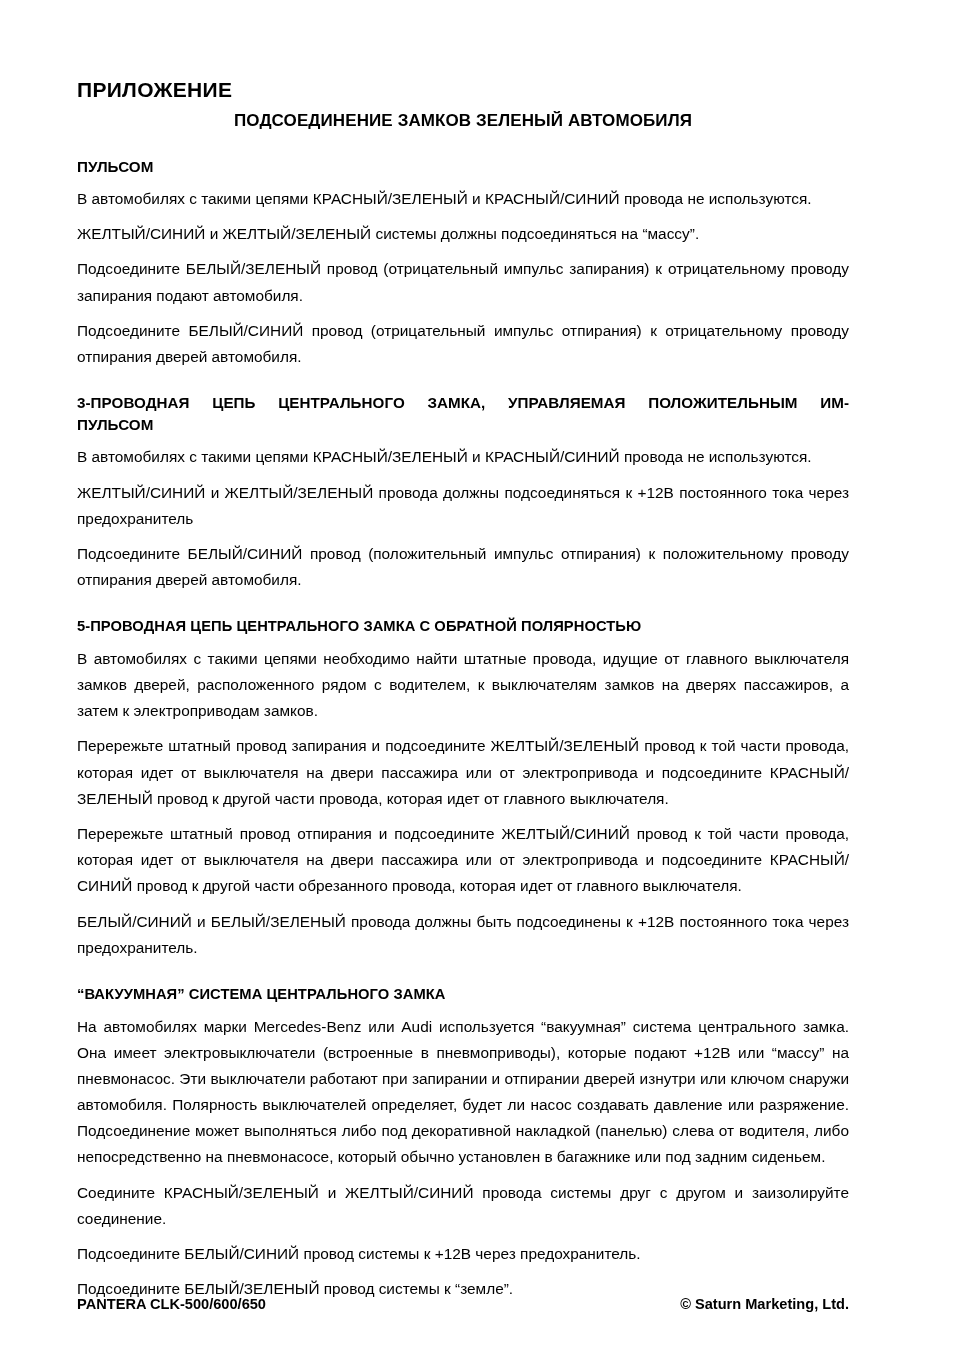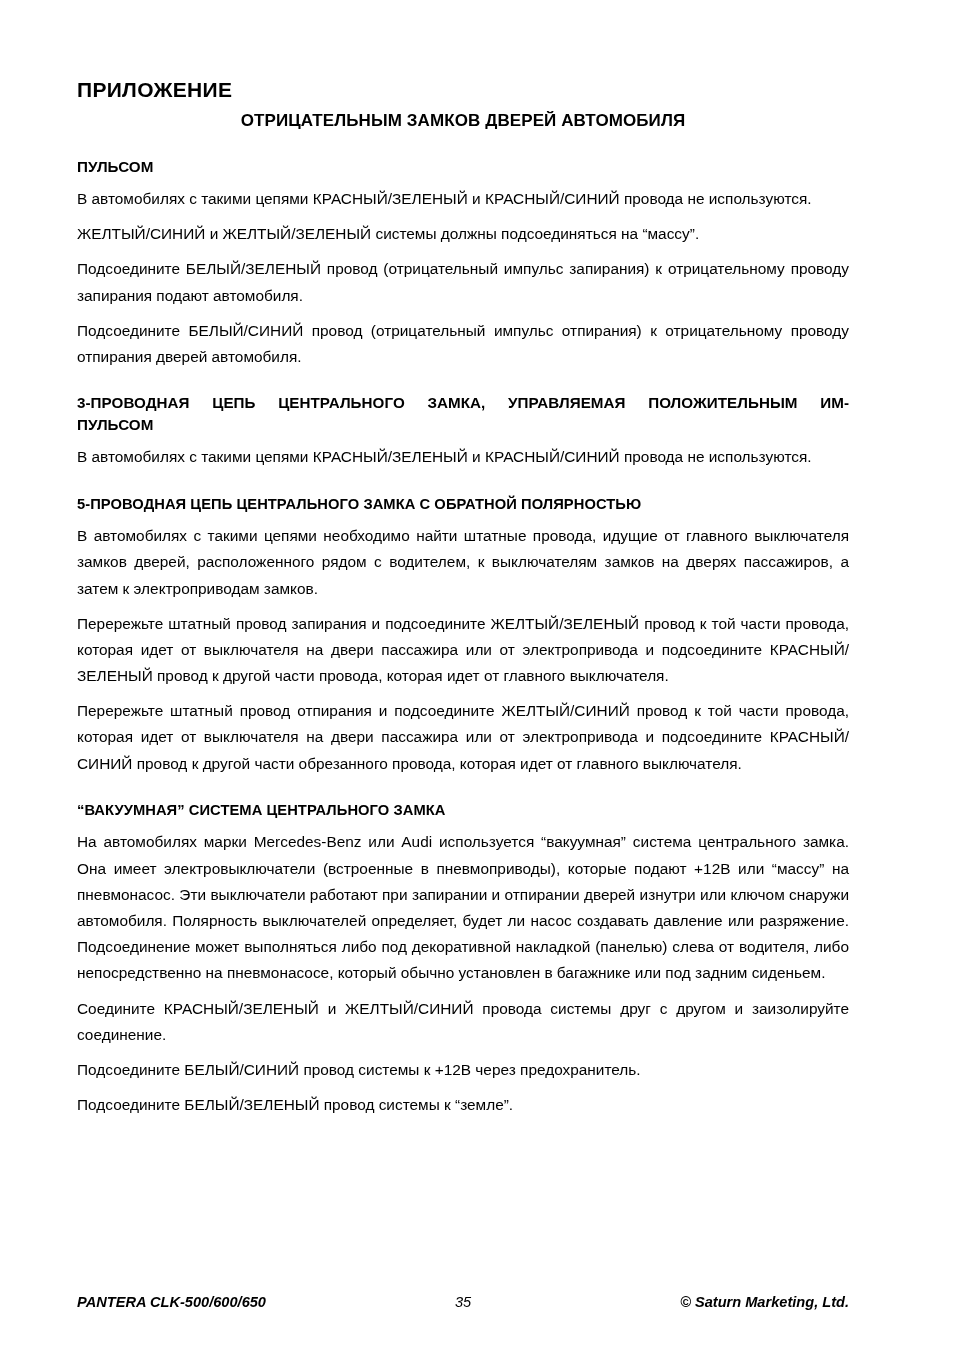--- a/index.html
+++ b/index.html
@@ -82,69 +82,71 @@
   .block:last-of-type { margin-bottom: 0; }
 
   
   .footer {
     position: absolute;
     left: 77px;
     right: 77px;
     bottom: 36px;
     height: 20px;
     display: flex;
+    align-items: center;
     font-size: 14.6px;
     font-weight: bold;
-    font-style: italic;
   }
   .footer-left   { flex: 0 0 auto; }
   .footer-center { position: absolute; left: 0; right: 0; text-align: center; font-weight: normal; }
   .footer-right  { margin-left: auto; }
 </style>
 </head>
 <body>
 
 <div class="page">
 
   <h1 class="doc-title">ПРИЛОЖЕНИЕ</h1>
-  <h2 class="doc-subtitle">ОТРИЦАТЕЛЬНЫМ ЗАМКОВ ДВЕРЕЙ АВТОМОБИЛЯ</h2>
+  <h2 class="doc-subtitle">ПОДСОЕДИНЕНИЕ ЗАМКОВ ЗЕЛЕНЫЙ АВТОМОБИЛЯ</h2>
 
   <section class="block">
     <h3 class="section-heading">
       <span class="jline last">ПУЛЬСОМ</span>
     </h3>
     <p class="para">В автомобилях с такими цепями КРАСНЫЙ/ЗЕЛЕНЫЙ и КРАСНЫЙ/СИНИЙ провода не используются.</p>
     <p class="para">ЖЕЛТЫЙ/СИНИЙ и ЖЕЛТЫЙ/ЗЕЛЕНЫЙ системы должны подсоединяться на “массу”.</p>
     <p class="para">Подсоедините БЕЛЫЙ/ЗЕЛЕНЫЙ провод (отрицательный импульс запирания) к отрицательному проводу запирания подают автомобиля.</p>
     <p class="para">Подсоедините БЕЛЫЙ/СИНИЙ провод (отрицательный импульс отпирания) к отрицательному проводу отпирания дверей автомобиля.</p>
   </section>
 
   <section class="block">
     <h3 class="section-heading">
       <span class="jline">3-ПРОВОДНАЯ ЦЕПЬ ЦЕНТРАЛЬНОГО ЗАМКА, УПРАВЛЯЕМАЯ ПОЛОЖИТЕЛЬНЫМ ИМ-</span>
       <span class="jline last">ПУЛЬСОМ</span>
     </h3>
     <p class="para">В автомобилях с такими цепями КРАСНЫЙ/ЗЕЛЕНЫЙ и КРАСНЫЙ/СИНИЙ провода не используются.</p>
+    <p class="para">ЖЕЛТЫЙ/СИНИЙ и ЖЕЛТЫЙ/ЗЕЛЕНЫЙ провода должны подсоединяться к +12В постоянного тока через предохранитель</p>
+    <p class="para">Подсоедините БЕЛЫЙ/СИНИЙ провод (положительный импульс отпирания) к положительному проводу отпирания дверей автомобиля.</p>
   </section>
 
   <section class="block">
     <h3 class="section-heading narrow">5-ПРОВОДНАЯ ЦЕПЬ ЦЕНТРАЛЬНОГО ЗАМКА С ОБРАТНОЙ ПОЛЯРНОСТЬЮ</h3>
     <p class="para">В автомобилях с такими цепями необходимо найти штатные провода, идущие от главного выключателя замков дверей, расположенного рядом с водителем, к выключателям замков на дверях пассажиров, а затем к электроприводам замков.</p>
     <p class="para">Перережьте штатный провод запирания и подсоедините ЖЕЛТЫЙ/ЗЕЛЕНЫЙ провод к той части провода, которая идет от выключателя на двери пассажира или от электропривода и подсоедините КРАСНЫЙ/ЗЕЛЕНЫЙ провод к другой части провода, которая идет от главного выключателя.</p>
     <p class="para">Перережьте штатный провод отпирания и подсоедините ЖЕЛТЫЙ/СИНИЙ провод к той части провода, которая идет от выключателя на двери пассажира или от электропривода и подсоедините КРАСНЫЙ/СИНИЙ провод к другой части обрезанного провода, которая идет от главного выключателя.</p>
+    <p class="para">БЕЛЫЙ/СИНИЙ и БЕЛЫЙ/ЗЕЛЕНЫЙ провода должны быть подсоединены к +12В постоянного тока через предохранитель.</p>
   </section>
 
   <section class="block">
     <h3 class="section-heading narrow">“ВАКУУМНАЯ” СИСТЕМА ЦЕНТРАЛЬНОГО ЗАМКА</h3>
     <p class="para">На автомобилях марки Mercedes-Benz или Audi используется “вакуумная” система центрального замка. Она имеет электровыключатели (встроенные в пневмоприводы), которые подают +12В или “массу” на пневмонасос. Эти выключатели работают при запирании и отпирании дверей изнутри или ключом снаружи автомобиля. Полярность выключателей определяет, будет ли насос создавать давление или разряжение. Подсоединение может выполняться либо под декоративной накладкой (панелью) слева от водителя, либо непосредственно на пневмонасосе, который обычно установлен в багажнике или под задним сиденьем.</p>
     <p class="para">Соедините КРАСНЫЙ/ЗЕЛЕНЫЙ и ЖЕЛТЫЙ/СИНИЙ провода системы друг с другом и заизолируйте соединение.</p>
     <p class="para">Подсоедините БЕЛЫЙ/СИНИЙ провод системы к +12В через предохранитель.</p>
     <p class="para">Подсоедините БЕЛЫЙ/ЗЕЛЕНЫЙ провод системы к “земле”.</p>
 
   </section>
 
   <div class="footer">
     <span class="footer-left">PANTERA CLK-500/600/650</span>
-    <span class="footer-center">35</span>
     <span class="footer-right">© Saturn Marketing, Ltd.</span>
   </div>
 
 </div>
 
 </body></html>

